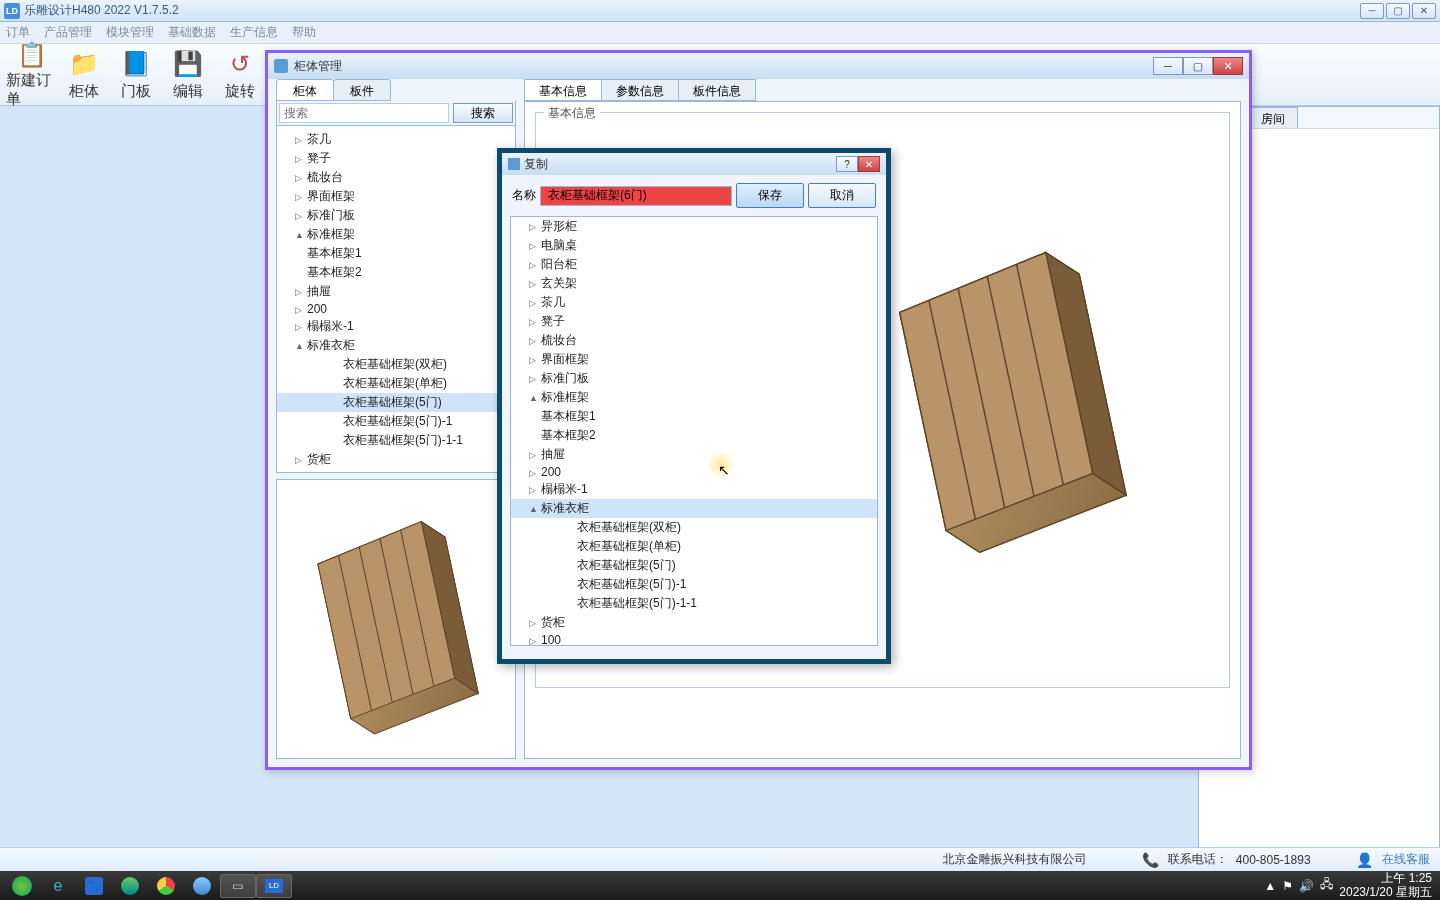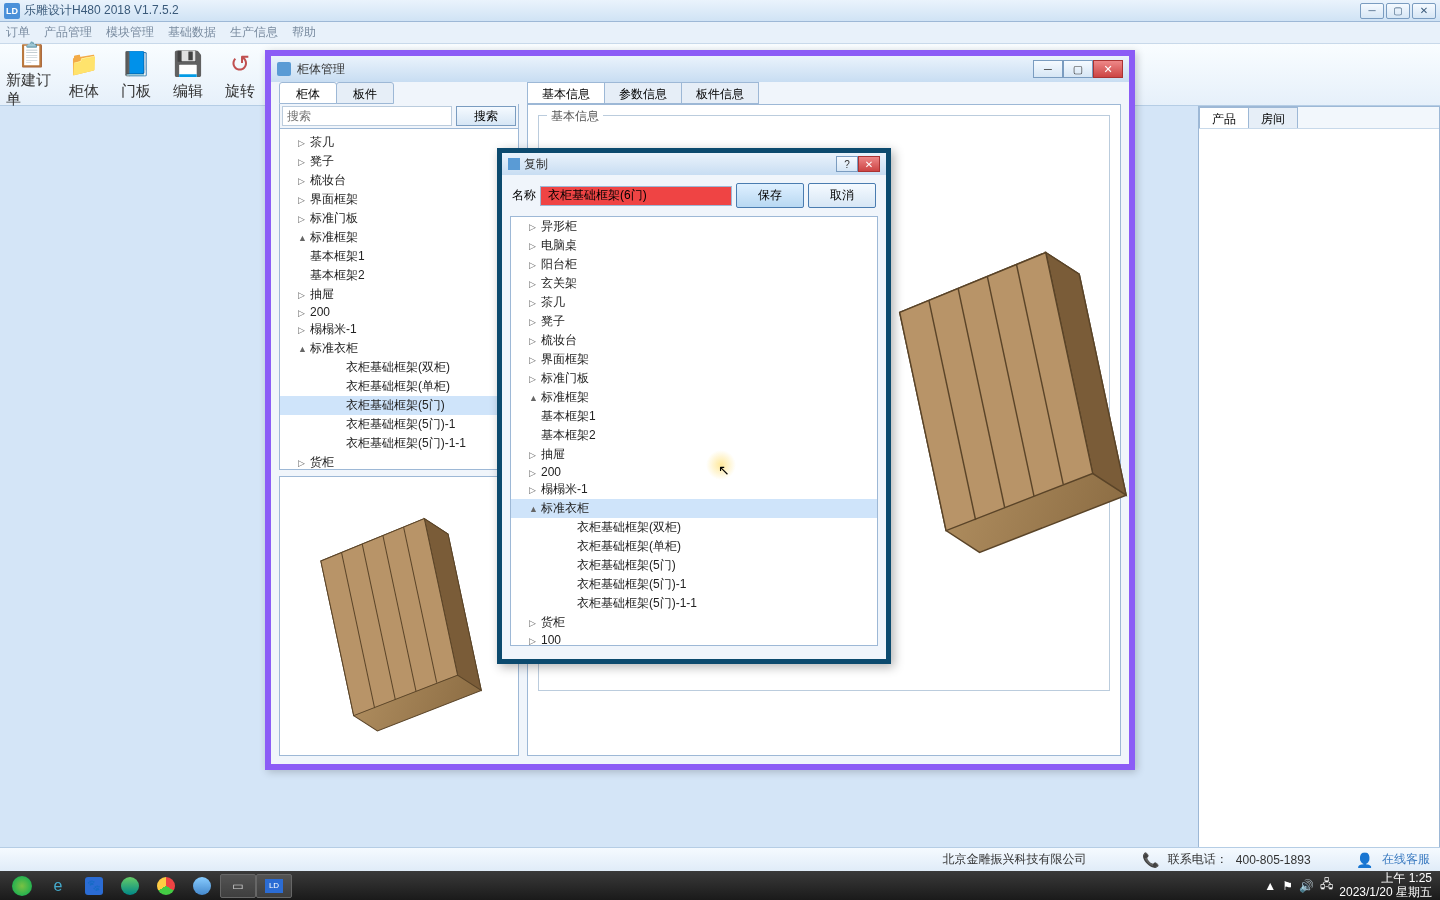--- a/index.html
+++ b/index.html
@@ -21,21 +21,21 @@
 .rtab.inactive{background:#e6eef7}
 .statusbar{position:absolute;left:0;right:0;bottom:29px;height:24px;background:linear-gradient(#f5faff,#e0ecf8);border-top:1px solid #b5cde5;display:flex;align-items:center;padding:0 10px;color:#333}
 .statusbar .sp{margin-left:auto;display:flex;align-items:center;gap:8px}
 .phone-icon{color:#5aa6e0;font-size:14px}
 .person-icon{color:#5aa6e0;font-size:14px}
 .taskbar{position:absolute;left:0;right:0;bottom:0;height:29px;background:linear-gradient(#3a3a3a,#1a1a1a);display:flex;align-items:center;padding:0 4px}
 .taskbar .tbicon{width:36px;height:24px;display:flex;align-items:center;justify-content:center;border-radius:2px;cursor:pointer;font-size:16px}
 .taskbar .tray{margin-left:auto;display:flex;align-items:center;color:#fff;gap:6px;font-size:11px}
 .tray .clock{text-align:right;line-height:1.1;padding-right:4px}
 
-.win1{position:absolute;left:265px;top:50px;width:870px;height:720px;background:#f0f5fb;border:6px solid #8b5cf6;box-shadow:2px 2px 8px rgba(0,0,0,.2)}
+.win1{position:absolute;left:265px;top:50px;width:987px;height:720px;background:#f0f5fb;border:3px solid #8b5cf6;box-shadow:2px 2px 8px rgba(0,0,0,.2)}
 .win1 .wtitle{height:26px;background:linear-gradient(#eaf3fc,#c8ddf2);display:flex;align-items:center;padding:0 6px;color:#333}
 .win1 .wtitle .wicon{width:14px;height:14px;background:#5a9bd5;margin-right:6px;border-radius:2px}
 .win1 .wbtns{margin-left:auto;display:flex;gap:0}
 .win1 .wbtn{width:30px;height:18px;border:1px solid #7a9cc0;background:linear-gradient(#f5faff,#d6e6f5);display:flex;align-items:center;justify-content:center;cursor:pointer;font-size:11px}
 .win1 .wbtn.close{background:linear-gradient(#e88,#c44);color:#fff;border-color:#a33}
 .win1 .body{position:absolute;top:26px;left:8px;right:8px;bottom:8px;display:flex;gap:8px}
 .leftcol{width:240px;display:flex;flex-direction:column}
 .ltabs{display:flex;height:22px}
 .ltab{padding:3px 16px;border:1px solid #9db8d6;background:#fff;cursor:pointer;border-top-left-radius:3px;border-top-right-radius:3px;margin-right:-1px}
 .ltab.inactive{background:#e6eef7}
@@ -74,21 +74,21 @@
 .cursor .glow{position:absolute;left:-12px;top:-12px;width:30px;height:30px;border-radius:50%;background:radial-gradient(circle,#ffe89a 0%,rgba(255,232,154,0) 70%)}
 .cursor .arrow{position:absolute;font-size:14px;color:#000}
 
 .cab{transform:rotate(-12deg)}
 </style>
 </head>
 <body>
 
 <div class="titlebar">
   <span class="icon">LD</span>
-  <span>乐雕设计H480 2018 V1.7.5.2</span>
+  <span>乐雕设计H480 2022 V1.7.5.2</span>
   <div class="winbtns">
     <div class="winbtn">─</div>
     <div class="winbtn">▢</div>
     <div class="winbtn">✕</div>
   </div>
 </div>
 
 <div class="menubar">
   <span>订单</span>
   <span>产品管理</span>

